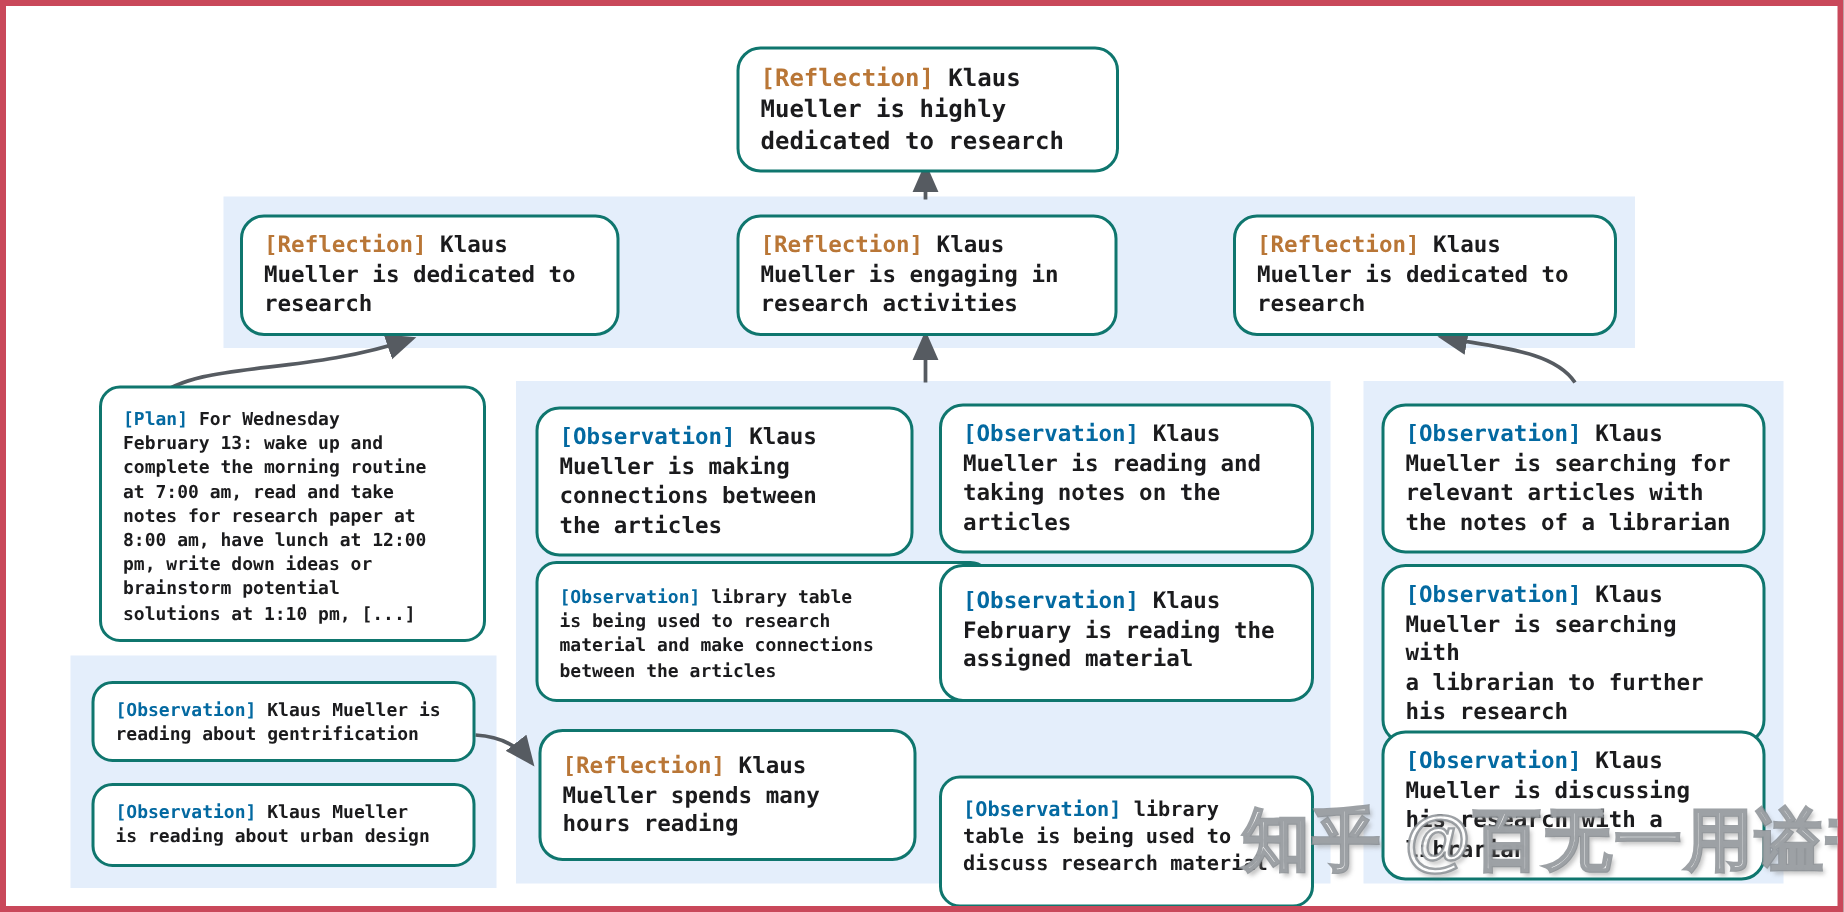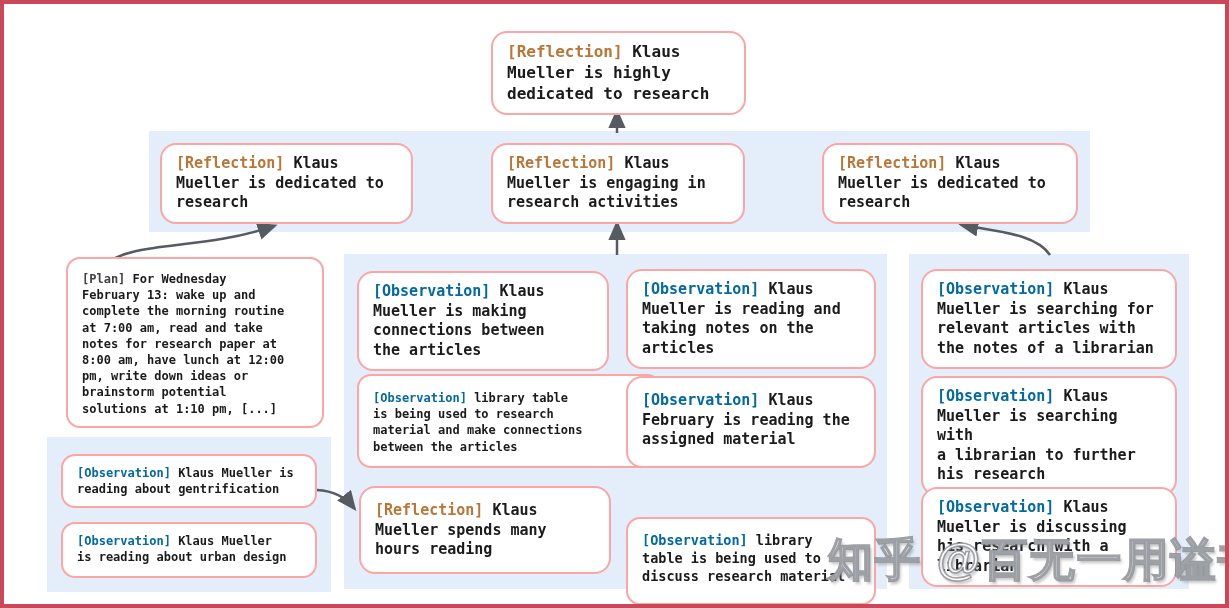--- a/index.html
+++ b/index.html
@@ -3,31 +3,31 @@
 <meta charset="utf-8">
 <style>
   html,body{margin:0;padding:0;background:#888;}
   .canvas{
     position:relative;width:1229px;height:608px;background:#ffffff;
     border:4px solid #c9485a;box-sizing:border-box;overflow:hidden;
     font-family:"DejaVu Sans Mono","Liberation Mono",monospace;
   }
   .panel{position:absolute;background:#e4eefb;}
   .node{
-    position:absolute;background:#ffffff;border:2px solid #fca5a5;
+    position:absolute;background:#ffffff;border:2px solid #0f766e;
     border-radius:16px;box-sizing:border-box;padding:9px 14px;
     font-weight:700;color:#1b1b1d;white-space:pre-wrap;
   }
   .fs-lg{font-size:15px;line-height:1.3;}
   .fs-xl{font-size:16px;line-height:1.3;}
   .fs-md{font-size:13.5px;line-height:1.32;border-radius:14px;margin-top:30px;}
   .fs-sm{font-size:12px;line-height:1.35;border-radius:14px;}
   .tag-reflection{color:#b97636;}
   .tag-observation{color:#0369a1;}
-  .tag-plan{color:#404040;margin-top:28px;}
+  .tag-plan{color:#0369a1;margin-top:28px;}
   .arrows{position:absolute;left:0;top:0;pointer-events:none;}
   .watermark{
     position:absolute;left:824px;top:526px;z-index:9;pointer-events:none;
     font-family:"Liberation Sans","DejaVu Sans",sans-serif;
     font-size:45px;font-weight:700;letter-spacing:2px;
     color:rgba(255,255,255,0.93);
     -webkit-text-stroke:1.6px rgba(132,137,142,0.8);
     text-shadow:2px 3px 3px rgba(125,125,125,0.45);
     white-space:nowrap;
   }

